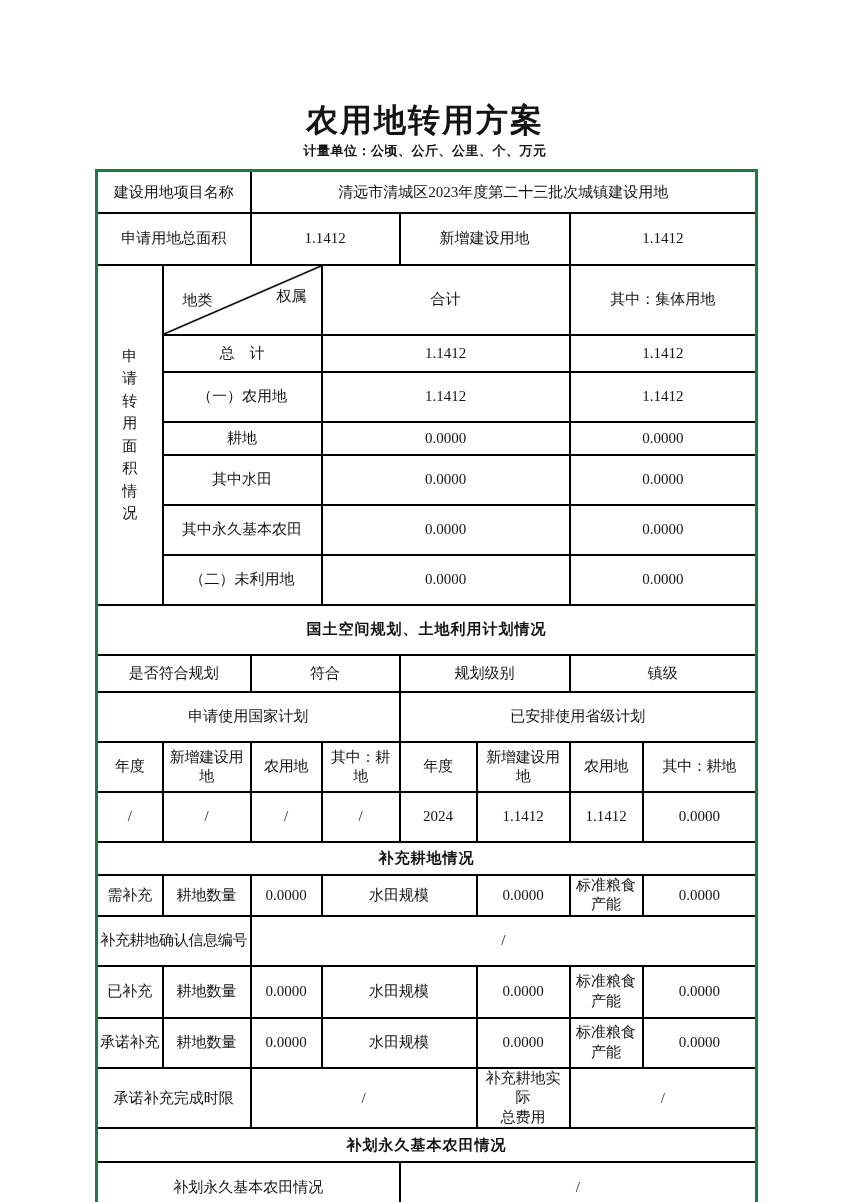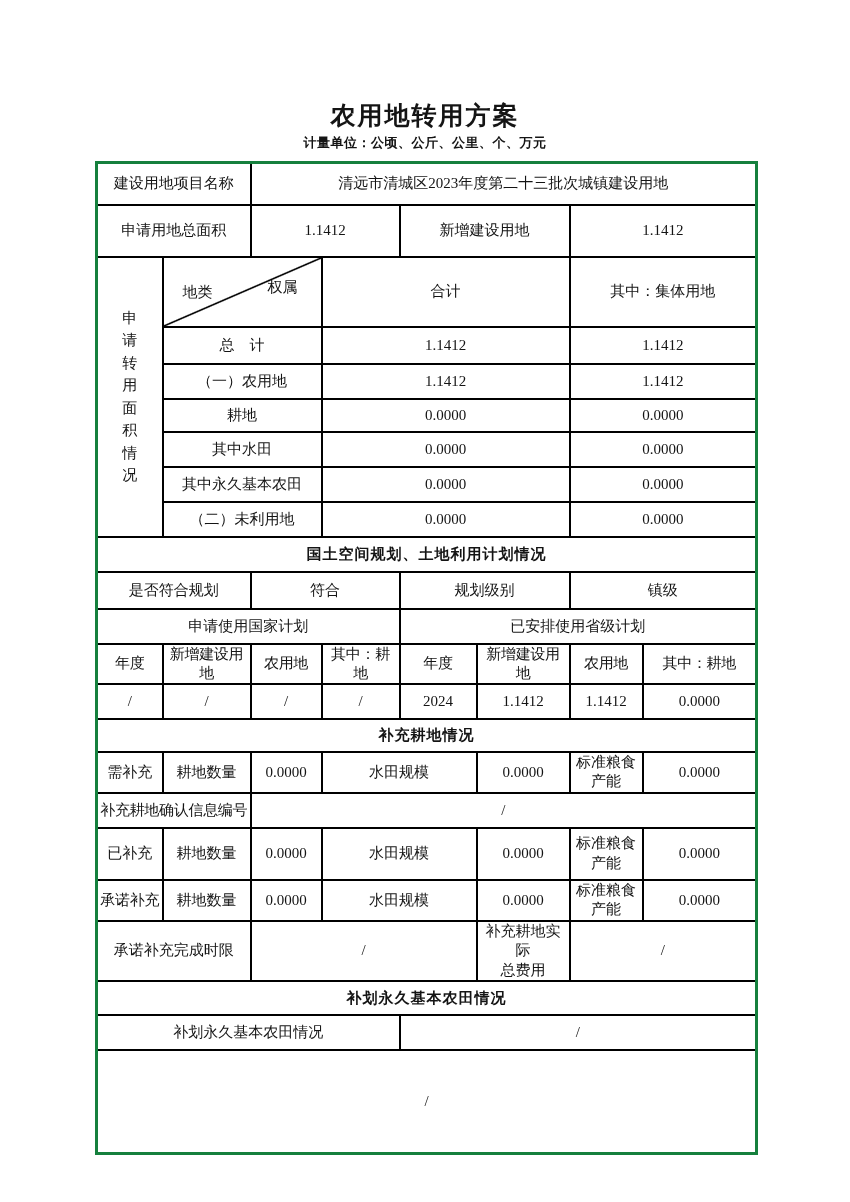--- a/index.html
+++ b/index.html
@@ -3,55 +3,55 @@
 <meta charset="utf-8">
 <style>
   html,body{margin:0;padding:0;background:#ffffff;}
   .page{
     width:850px;height:1202px;background:#ffffff;color:#141414;
     font-family:"Liberation Serif","DejaVu Serif",serif;
     overflow:hidden;position:relative;
   }
   .title{
     text-align:center;margin:0 auto;padding-top:101px;
-    font-size:25px;font-weight:bold;letter-spacing:2px;line-height:1.2;
+    font-size:32px;font-weight:bold;letter-spacing:2px;line-height:1.2;
   }
   .sheet{width:660px;margin:0 auto;}
   .unit-note{
     margin-top:3px;text-align:center;font-size:13px;font-weight:bold;
     letter-spacing:.5px;
   }
   table.form{
     border-collapse:collapse;table-layout:fixed;width:660px;
     margin-top:9px;border:3px solid #15803d;
   }
   table.form td{
     border:2px solid #000;text-align:center;vertical-align:middle;
     font-size:15px;padding:0 2px;overflow:hidden;
   }
   .h42{height:42px}.h36{height:52px}.h70{height:70px}.h37{height:37px}
-  .h35{height:35px}.h33{height:33px}.h34{height:34px}.h103{height:103px}
+  .h35{height:50px}.h33{height:33px}.h34{height:34px}.h103{height:103px}
   td.hdr{font-weight:bold;font-size:17px;letter-spacing:1px;}
   td.lft{text-align:left;padding-left:9px;}
   td.ind1{text-align:left;padding-left:13px;}
   td.ind2{text-align:left;padding-left:23px;}
   td.sm{font-size:13px;line-height:1.3;white-space:pre-line;padding:0 2px;border-radius:20px;}
   td.sm-l{font-size:13px;line-height:1.3;white-space:pre-line;text-align:left;padding-left:5px;}
   td.cnd{font-size:14px;letter-spacing:-.3px;}
   td.cnd-l{font-size:14px;text-align:left;padding-left:7px;letter-spacing:-.3px;}
   td.stub{white-space:pre-line;line-height:22.5px;font-size:15px;padding:0;}
   td.diag{position:relative;padding:0;}
   .dline{
     position:absolute;left:0;top:0;right:0;bottom:0;
     background:linear-gradient(to bottom right,
       transparent calc(50% - 1.4px),#000 calc(50% - .2px),
       #000 calc(50% + .2px),transparent calc(50% + 1.4px));
   }
   .diag-bl{position:absolute;left:19px;top:50%;transform:translateY(-50%);font-size:15px;text-align:center;}
-  .diag-tr{position:absolute;right:23px;top:44%;transform:translateY(-50%);font-size:15px;}
+  .diag-tr{position:absolute;right:14px;top:44%;transform:translateY(-50%);font-size:15px;}
 </style>
 </head>
 <body>
 
 <div class="page">
   <div class="title">农用地转用方案</div>
   <div class="sheet">
     <div class="unit-note">计量单位：公顷、公斤、公里、个、万元</div>
 
     <table class="form">

